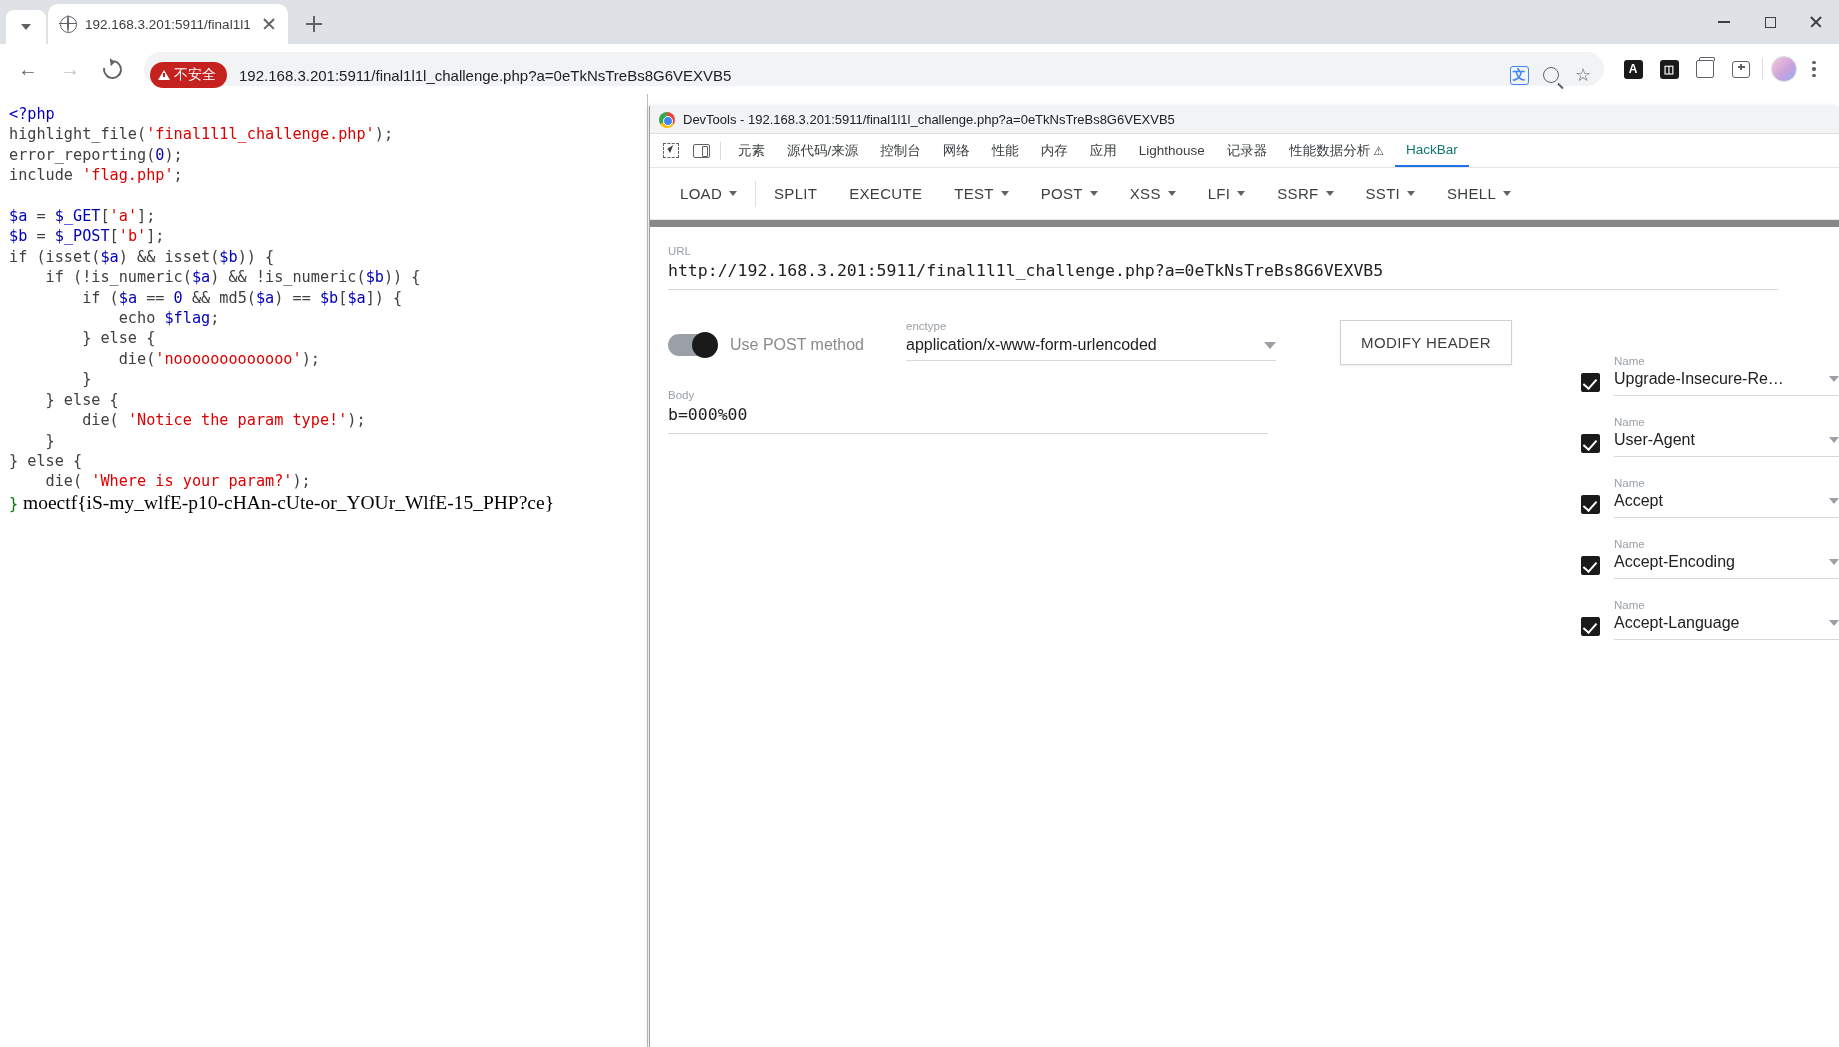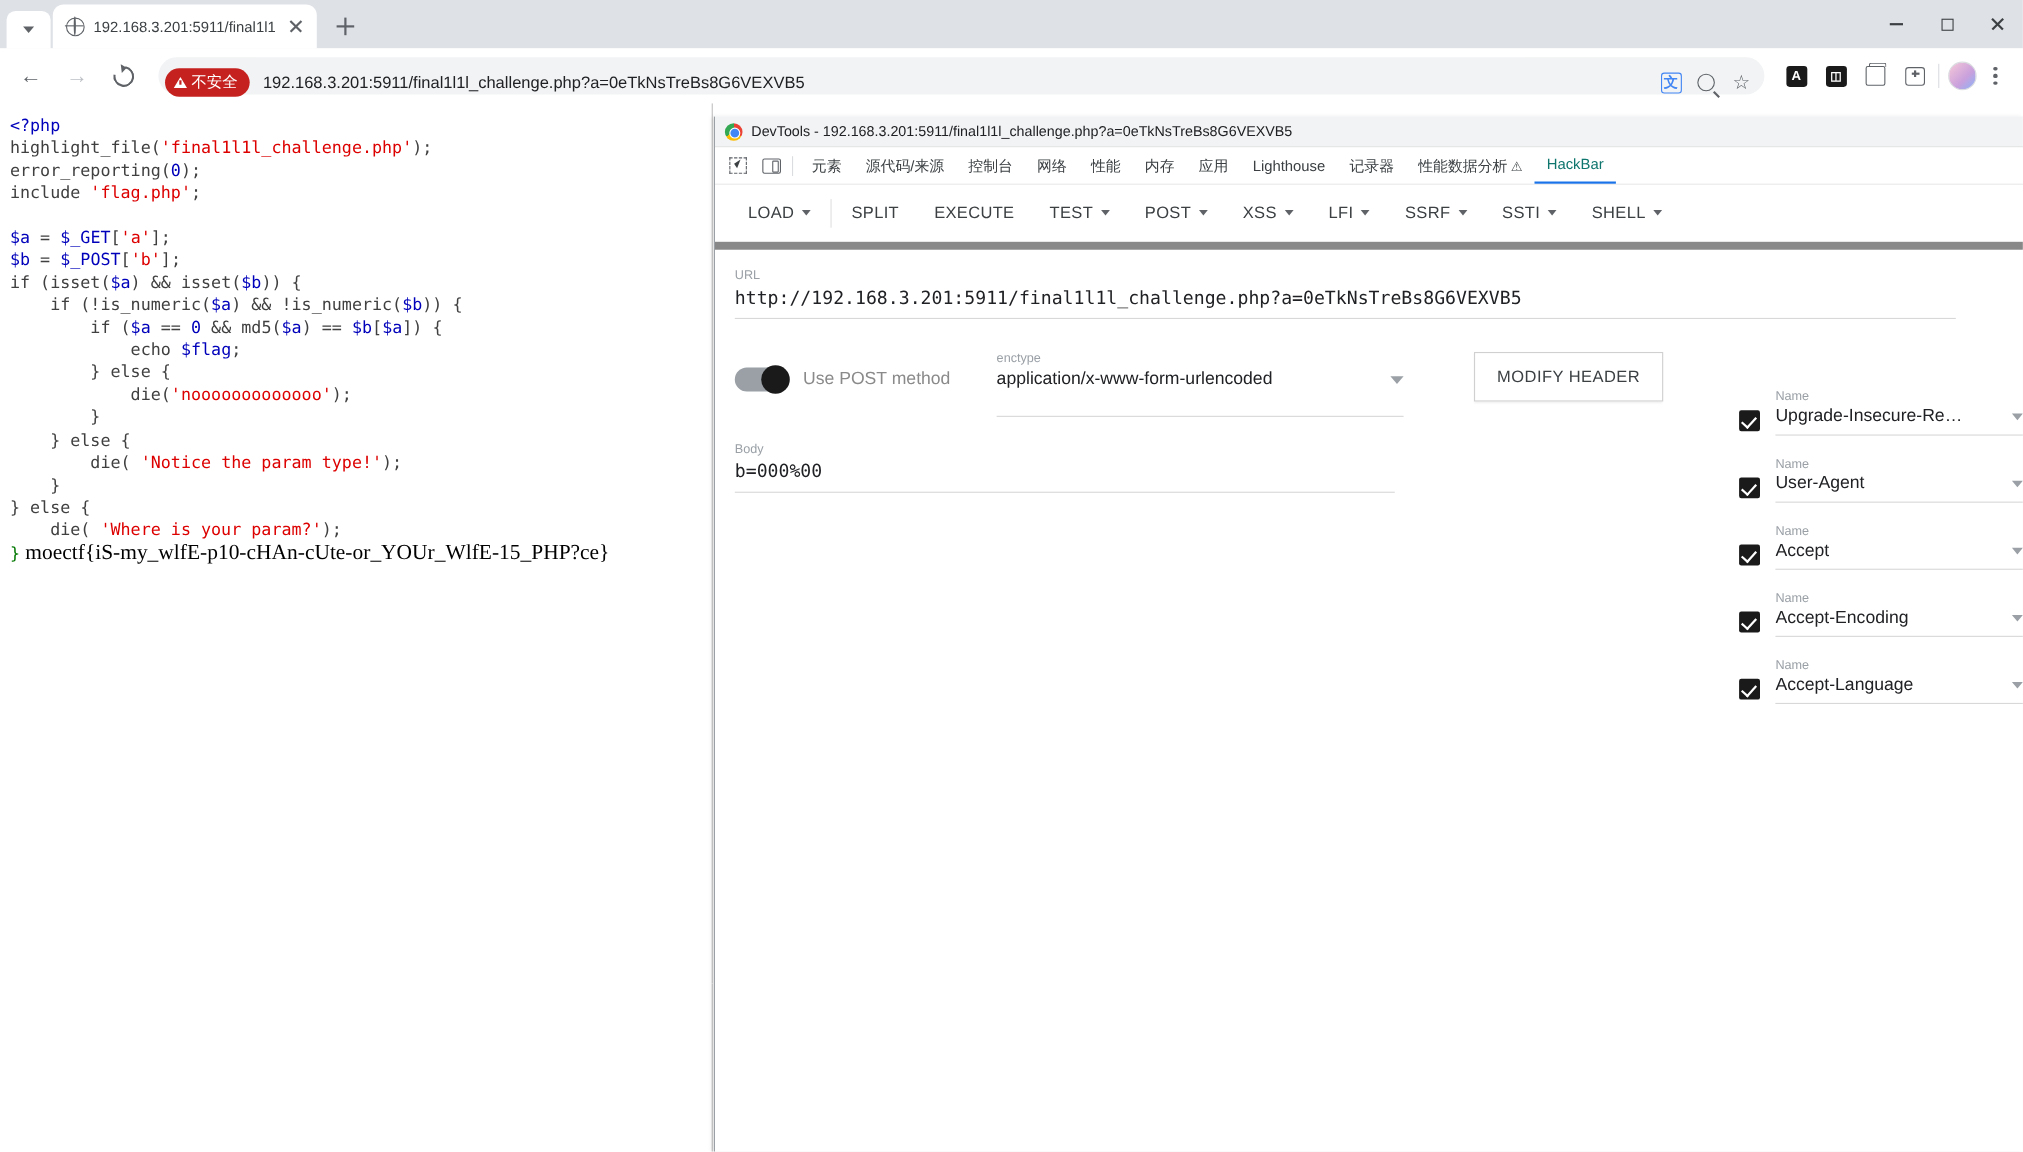--- a/index.html
+++ b/index.html
@@ -246,21 +246,21 @@
     width: 48px; height: 22px; background: #9aa0a6; border-radius: 11px; position: relative; flex:none;
   }
   .toggle::after {
     content:""; position:absolute; right: -2px; top: -2px; width: 26px; height: 26px;
     background: #1a1a1a; border-radius: 50%;
   }
   .toggle-label { font-size: 16px; color: #8a8a8a; }
   .enctype-wrap { width: 370px; }
   .select-box {
     display:flex; align-items: center; justify-content: space-between;
-    border-bottom: 1px solid #d8d8d8; padding-bottom: 24px; margin-top: 3px;
+    border-bottom: 1px solid #d8d8d8; padding-bottom: 6px; margin-top: 3px;
   }
   .select-val { font-size: 16px; color: #202124; }
   .sel-caret { width:0;height:0;border-left:6px solid transparent;border-right:6px solid transparent;border-top:7px solid #9aa0a6; }
 
   .modify-hdr-btn {
     margin-left: 64px; border: 1px solid #d0d0d0; background:#ffffff;
     padding: 13px 20px; font-size: 15px; color: #3c4043; letter-spacing: .4px;
     box-shadow: 0 1px 2px rgba(0,0,0,0.07); font-family: inherit; cursor: pointer;
     white-space: nowrap;
   }

